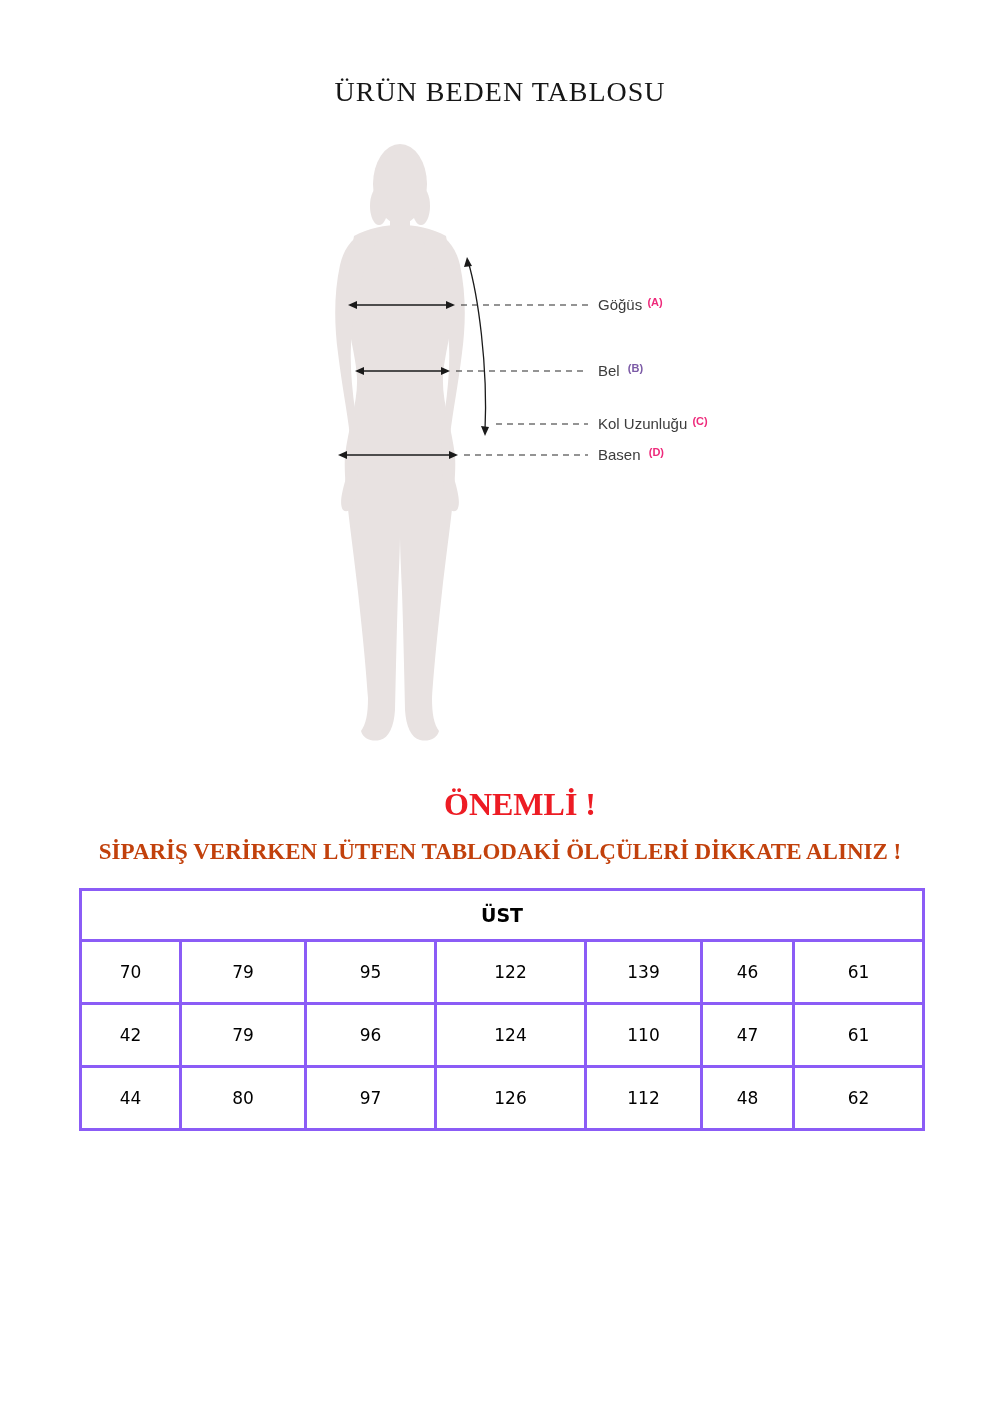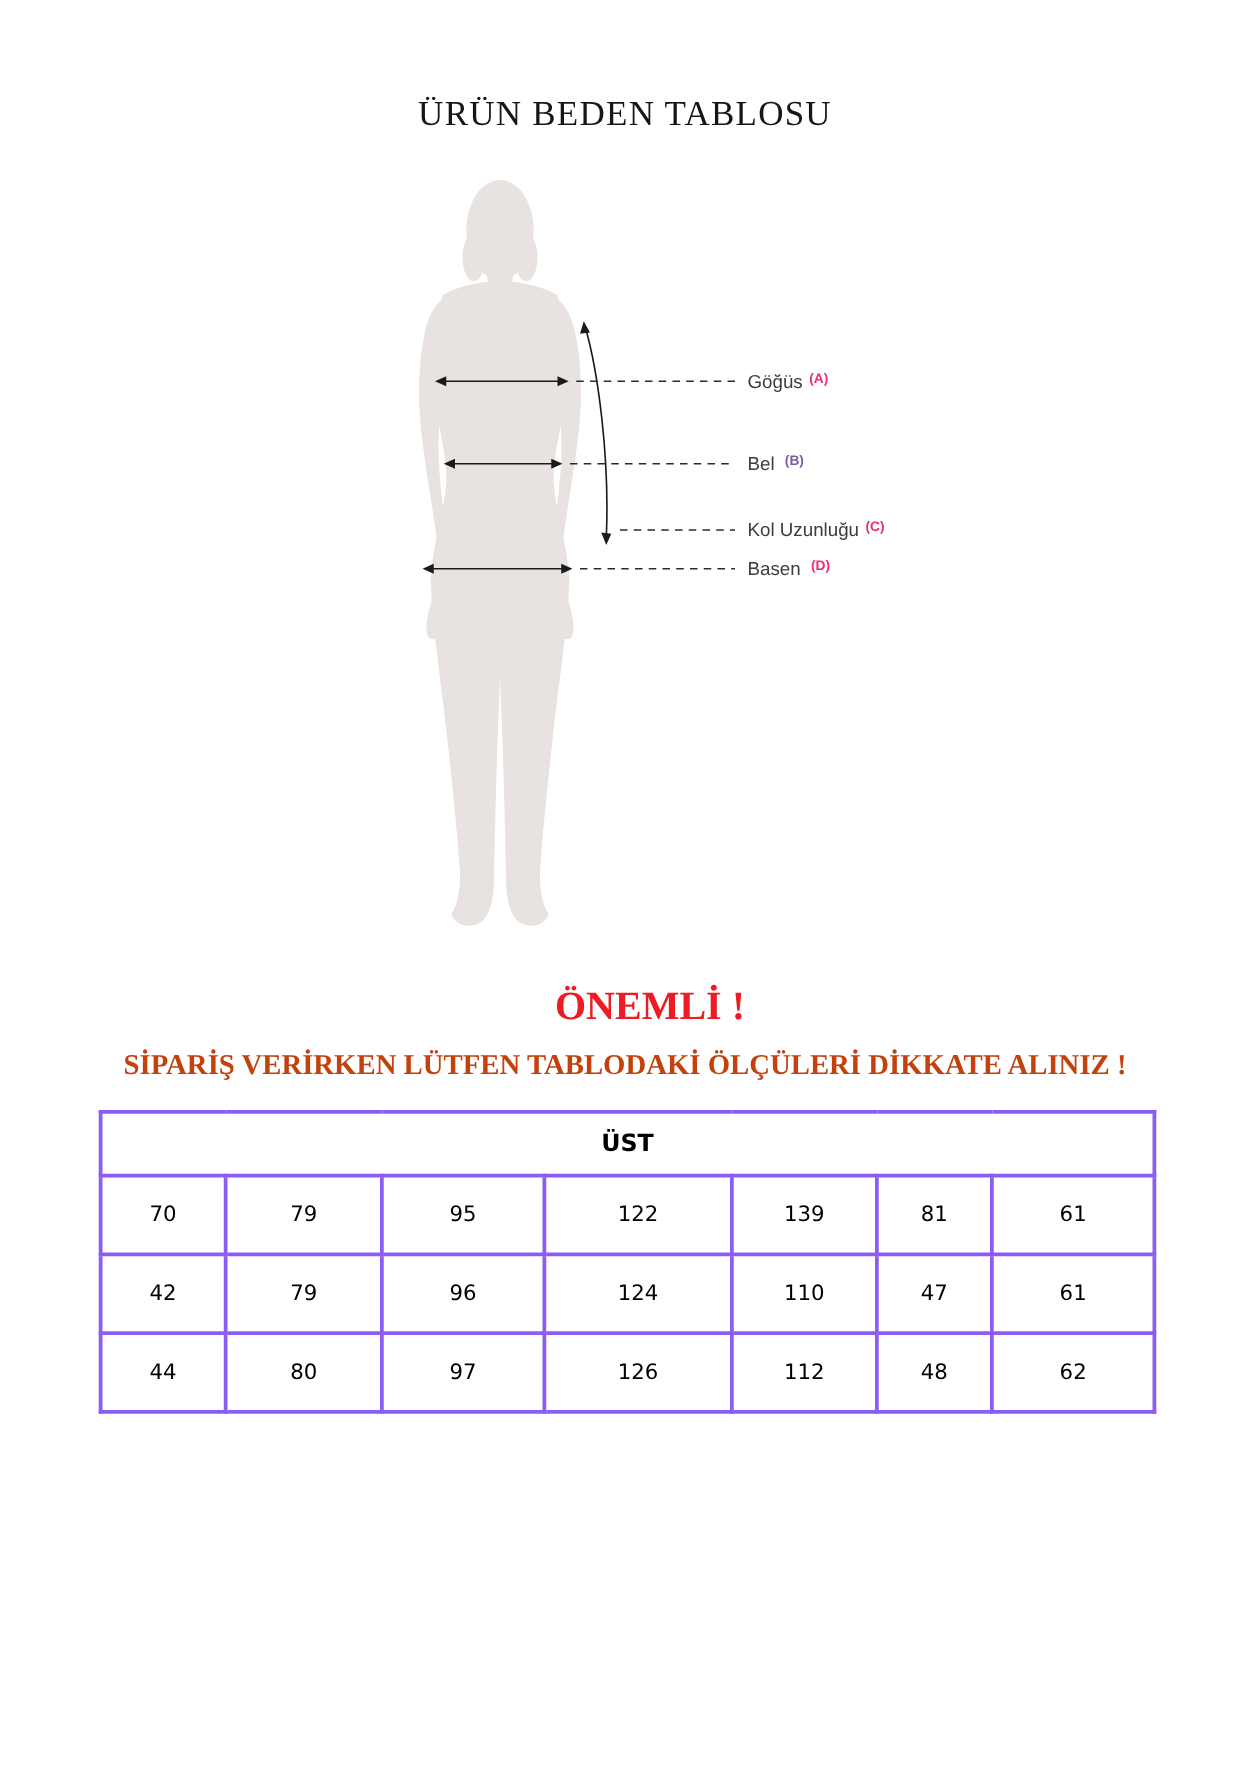--- a/index.html
+++ b/index.html
@@ -222,21 +222,21 @@
       <tbody>
         <tr class="table-title-row">
           <th colspan="7">ÜST</th>
         </tr>
         <tr class="table-data-row">
           <td>70</td>
           <td>79</td>
           <td>95</td>
           <td>122</td>
           <td>139</td>
-          <td>81</td>
+          <td>46</td>
           <td>61</td>
         </tr>
         <tr class="table-data-row">
           <td>42</td>
           <td>79</td>
           <td>96</td>
           <td>124</td>
           <td>110</td>
           <td>47</td>
           <td>61</td>

